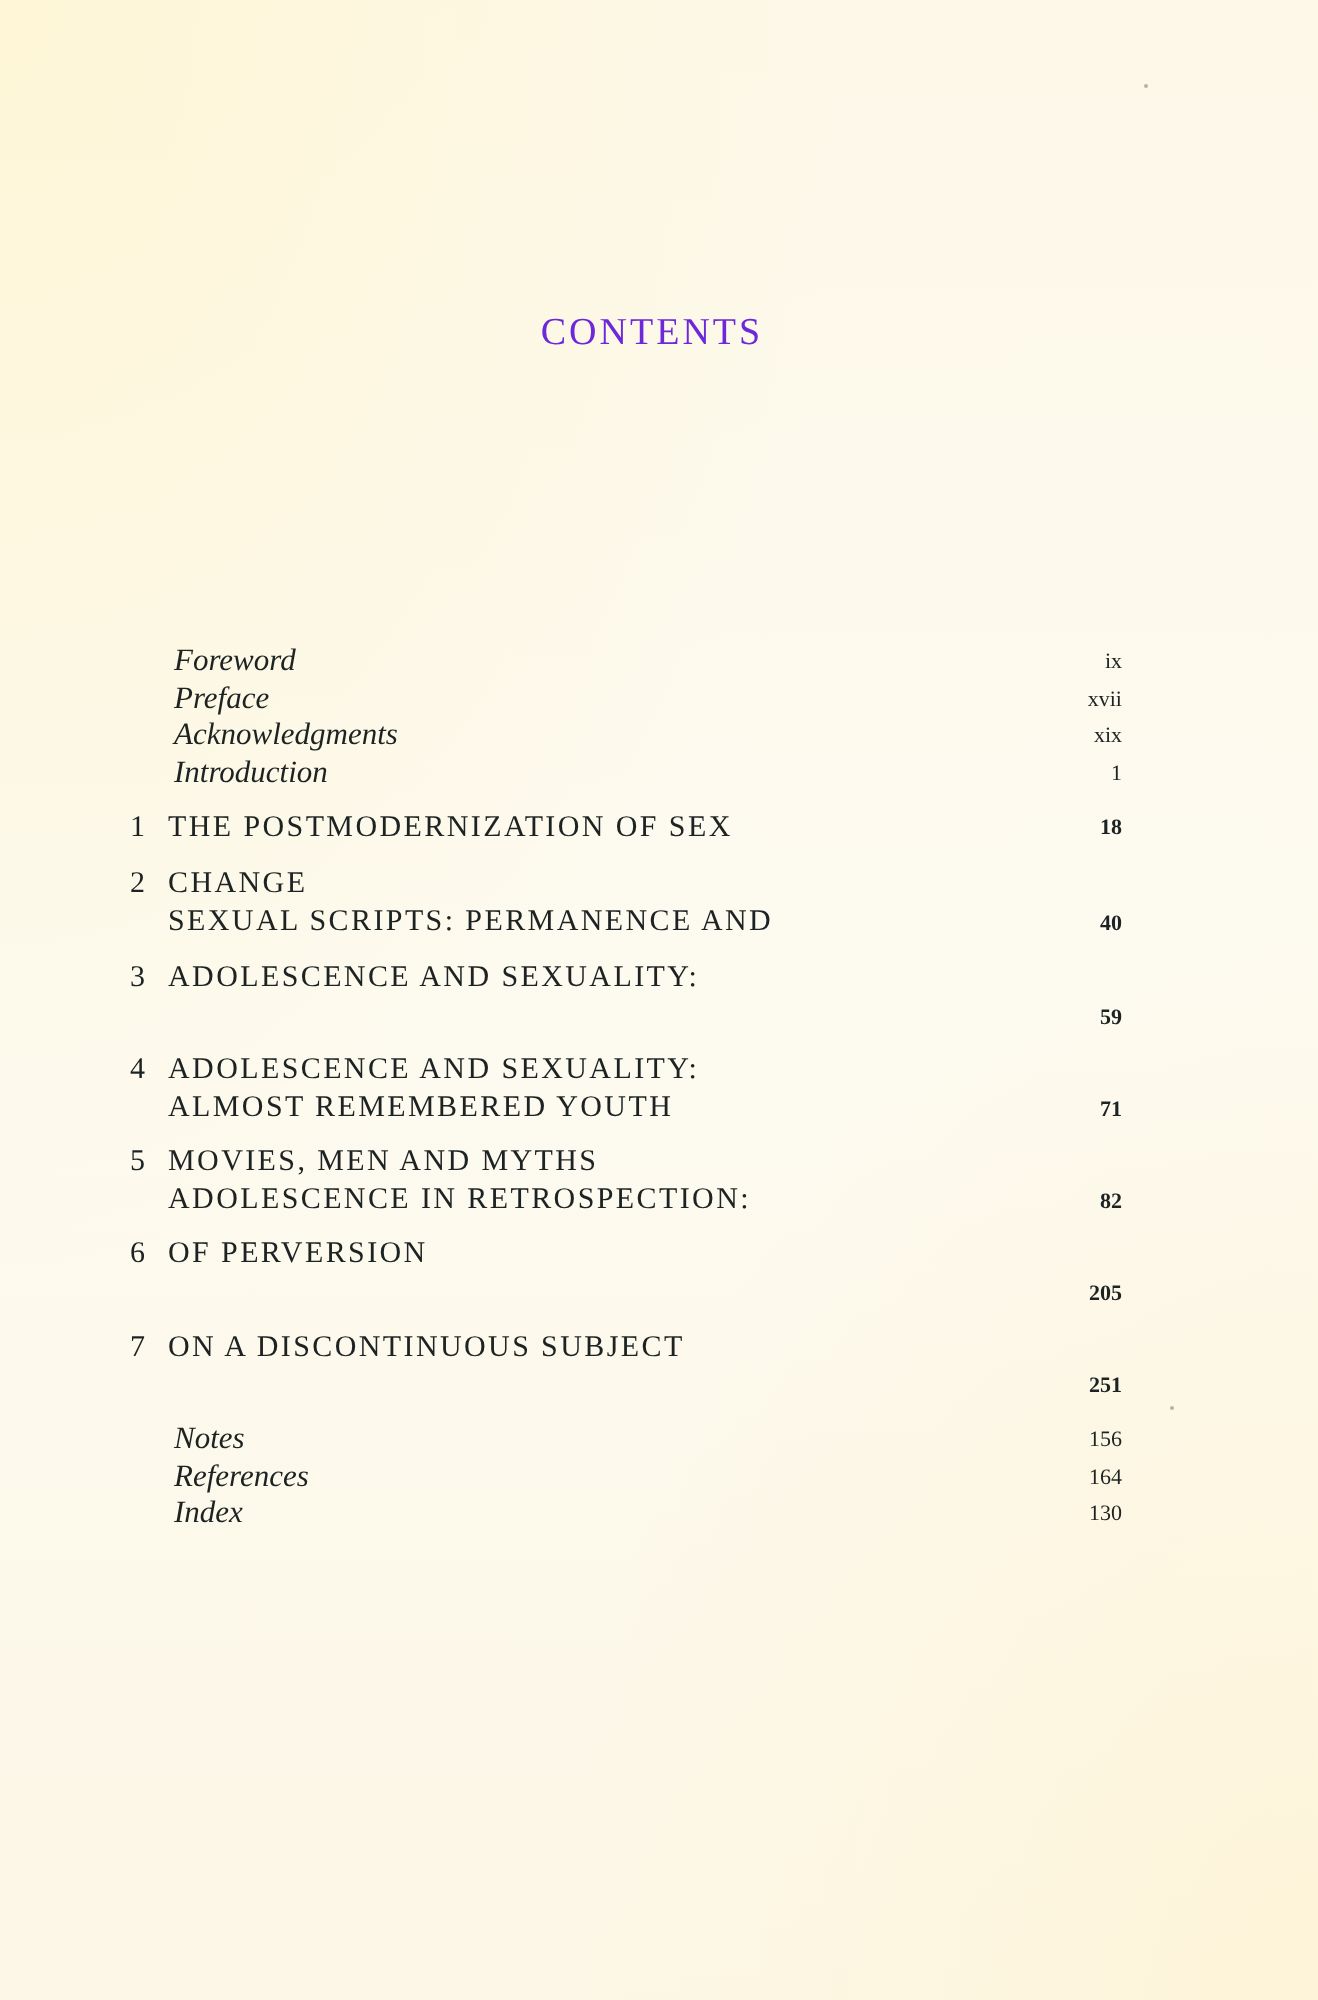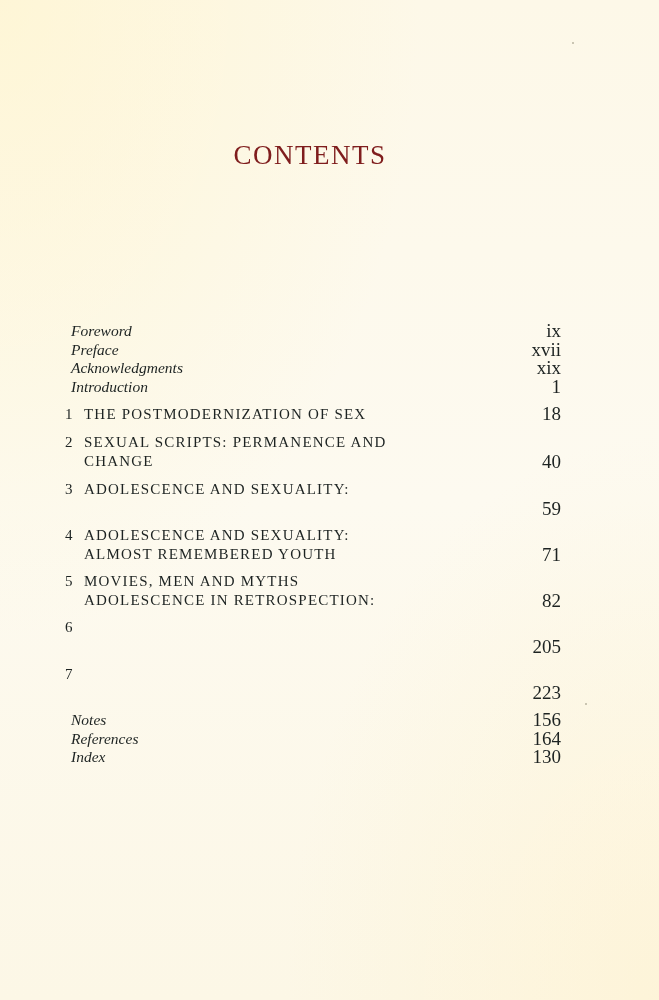--- a/index.html
+++ b/index.html
@@ -25,50 +25,50 @@
       top: 0;
       width: 659px;
       height: 1000px;
     }
     .title {
       position: absolute;
       top: 140px;
       left: 0;
       width: 620px;
       text-align: center;
-      font-size: 27px;
+      font-size: 19px;
       letter-spacing: 1.5px;
-      color: #7f1d1d;
+      color: #6d28d9;
       font-weight: normal;
-      margin: 0;
+      margin: 16px;
     }
     .toc {
       position: absolute;
       left: 65px;
       top: 0;
       width: 496px;
     }
     .row {
       position: absolute;
       left: 0;
       width: 496px;
     }
     .matter {
       font-style: italic;
       font-size: 15.5px;
       line-height: 18.5px;
     }
     .matter .label {
       position: absolute;
-      left: 6px;
+      left: 22px;
     }
     .page-num {
       position: absolute;
       right: 0;
-      font-size: 19px;
+      font-size: 11px;
       line-height: 18.5px;
       font-style: normal;
     }
     .chapter {
       font-size: 15px;
       line-height: 19px;
       letter-spacing: 1.2px;
     }
     .chapter .num {
       position: absolute;
@@ -79,20 +79,21 @@
       position: absolute;
       left: 19px;
       width: 420px;
       text-transform: uppercase;
     }
     .chapter .label span {
       display: block;
     }
     .chapter .page-num {
       letter-spacing: 0;
+      font-weight: bold;
     }
     .speck {
       position: absolute;
       width: 2px;
       height: 2px;
       border-radius: 50%;
       background: #8a8570;
       opacity: 0.6;
     }
   </style>
@@ -126,22 +127,22 @@
       <span class="num">1</span>
       <span class="label">
         <span>THE POSTMODERNIZATION OF SEX</span>
       </span>
       <span class="page-num" style="top:0">18</span>
     </div>
 
     <div class="row chapter" style="top:433px">
       <span class="num">2</span>
       <span class="label">
+        <span>CHANGE</span>
         <span>SEXUAL SCRIPTS: PERMANENCE AND</span>
-        <span>CHANGE</span>
       </span>
       <span class="page-num" style="top:20px">40</span>
     </div>
 
     <div class="row chapter" style="top:480px">
       <span class="num">3</span>
       <span class="label">
         <span>ADOLESCENCE AND SEXUALITY:</span>
       </span>
       <span class="page-num" style="top:20px">59</span>
@@ -161,29 +162,31 @@
       <span class="label">
         <span>MOVIES, MEN AND MYTHS</span>
         <span>ADOLESCENCE IN RETROSPECTION:</span>
       </span>
       <span class="page-num" style="top:20px">82</span>
     </div>
 
     <div class="row chapter" style="top:618px">
       <span class="num">6</span>
       <span class="label">
+        <span>OF PERVERSION</span>
       </span>
       <span class="page-num" style="top:20px">205</span>
     </div>
 
     <div class="row chapter" style="top:665px">
       <span class="num">7</span>
       <span class="label">
-      </span>
-      <span class="page-num" style="top:19px">223</span>
+        <span>ON A DISCONTINUOUS SUBJECT</span>
+      </span>
+      <span class="page-num" style="top:19px">251</span>
     </div>
 
     <div class="row matter" style="top:711px">
       <span class="label">Notes</span>
       <span class="page-num">156</span>
     </div>
     <div class="row matter" style="top:730px">
       <span class="label">References</span>
       <span class="page-num">164</span>
     </div>

